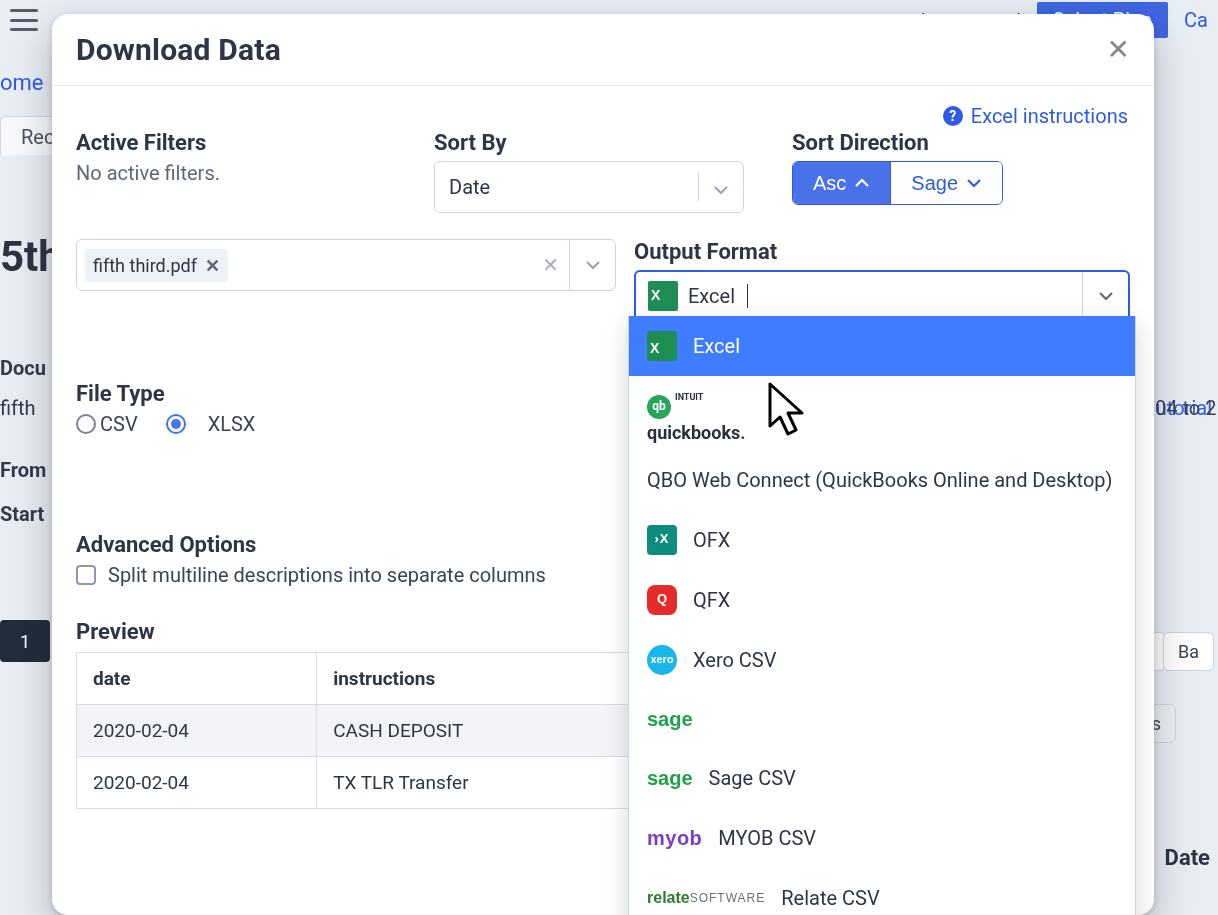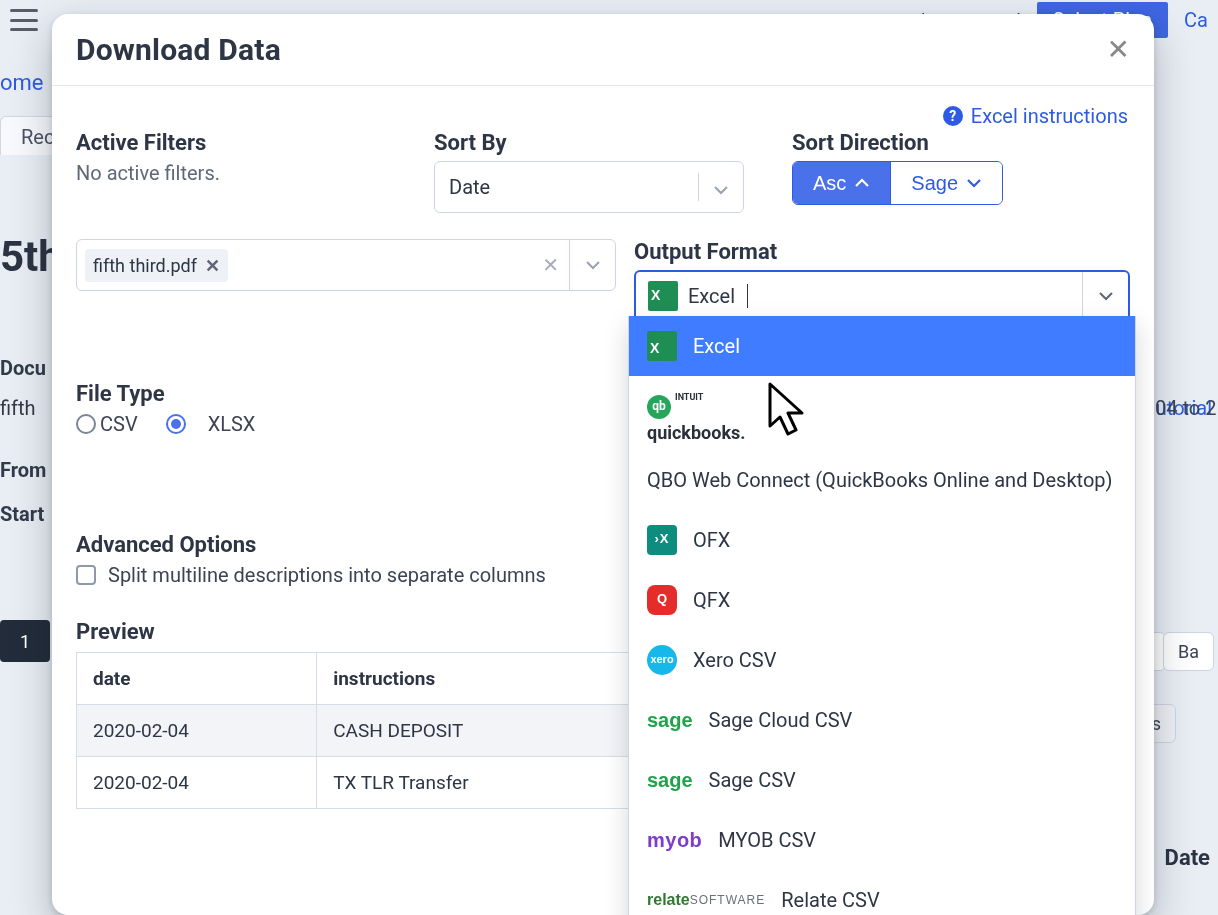--- a/index.html
+++ b/index.html
@@ -266,21 +266,20 @@
       <div class="dd-item">
         <span class="dd-ico ico-qfx">Q</span>
         <span>QFX</span>
       </div>
       <div class="dd-item">
         <span class="dd-ico ico-xero">xero</span>
         <span>Xero CSV</span>
       </div>
       <div class="dd-item">
         <span class="dd-ico ico-sage">sage</span>
-        <span>Sage Cloud CSV</span>
       </div>
       <div class="dd-item">
         <span class="dd-ico ico-sage">sage</span>
         <span>Sage CSV</span>
       </div>
       <div class="dd-item">
         <span class="dd-ico ico-myob">myob</span>
         <span>MYOB CSV</span>
       </div>
       <div class="dd-item">

